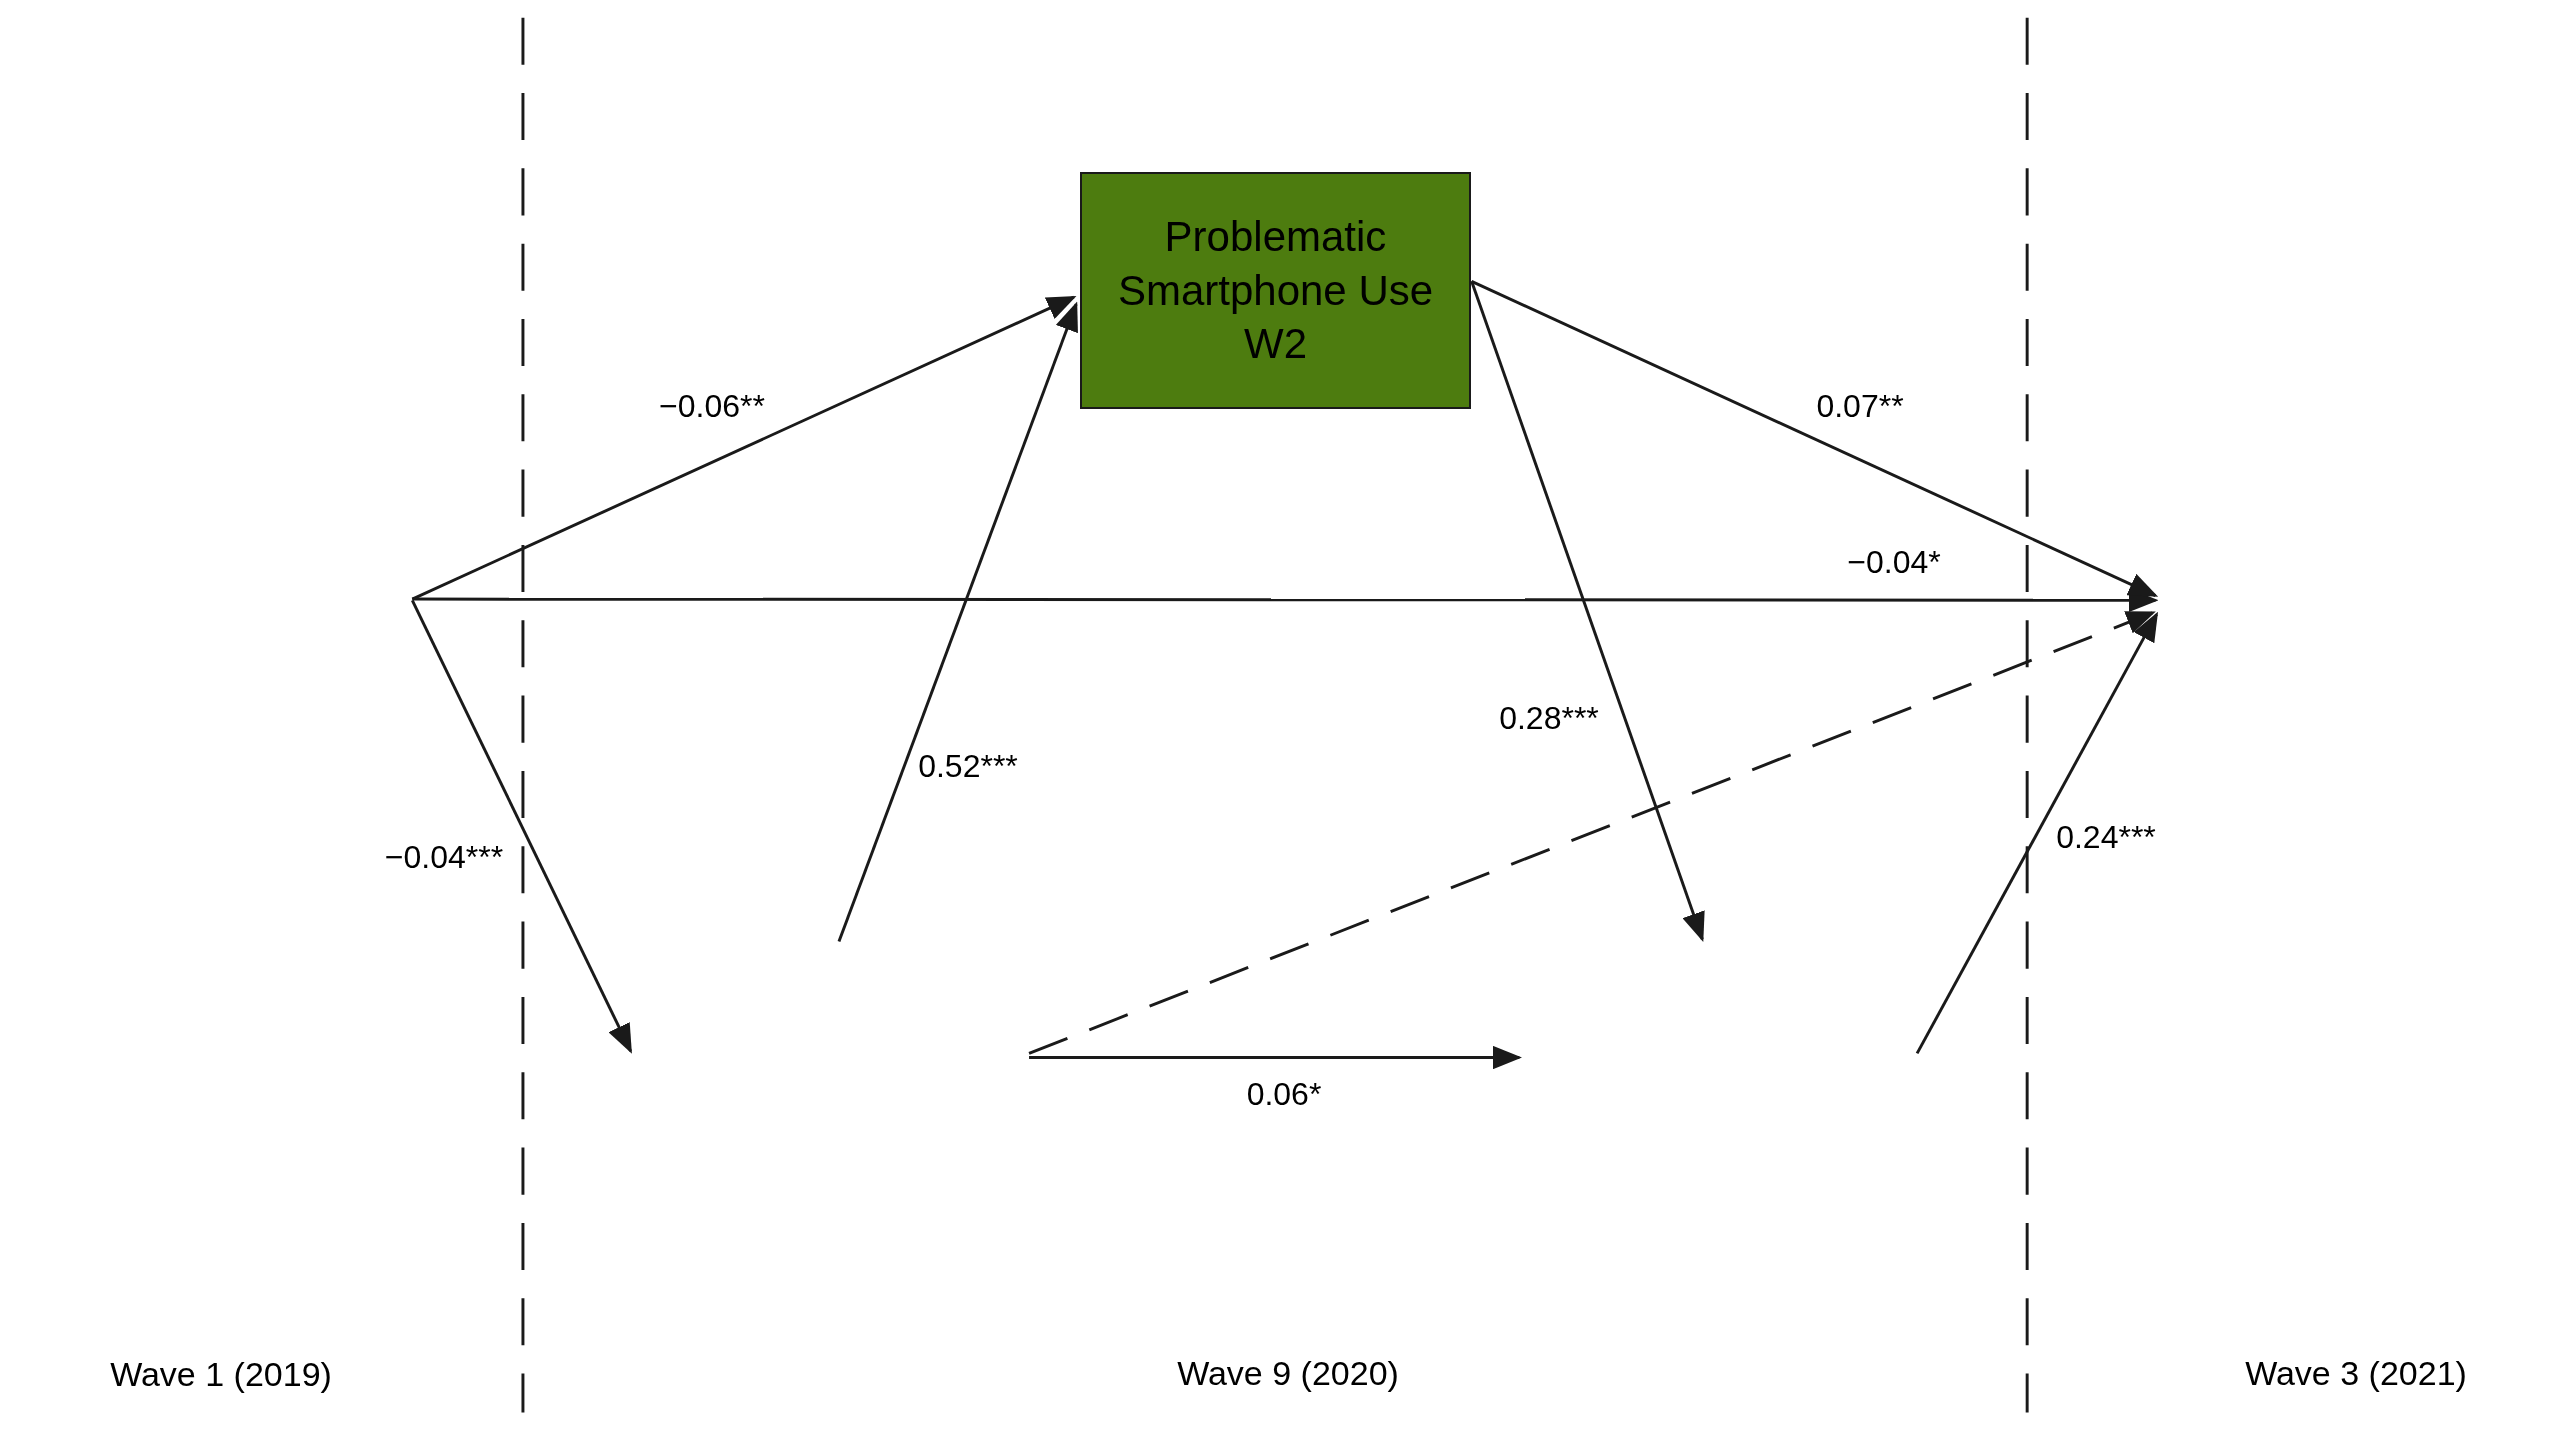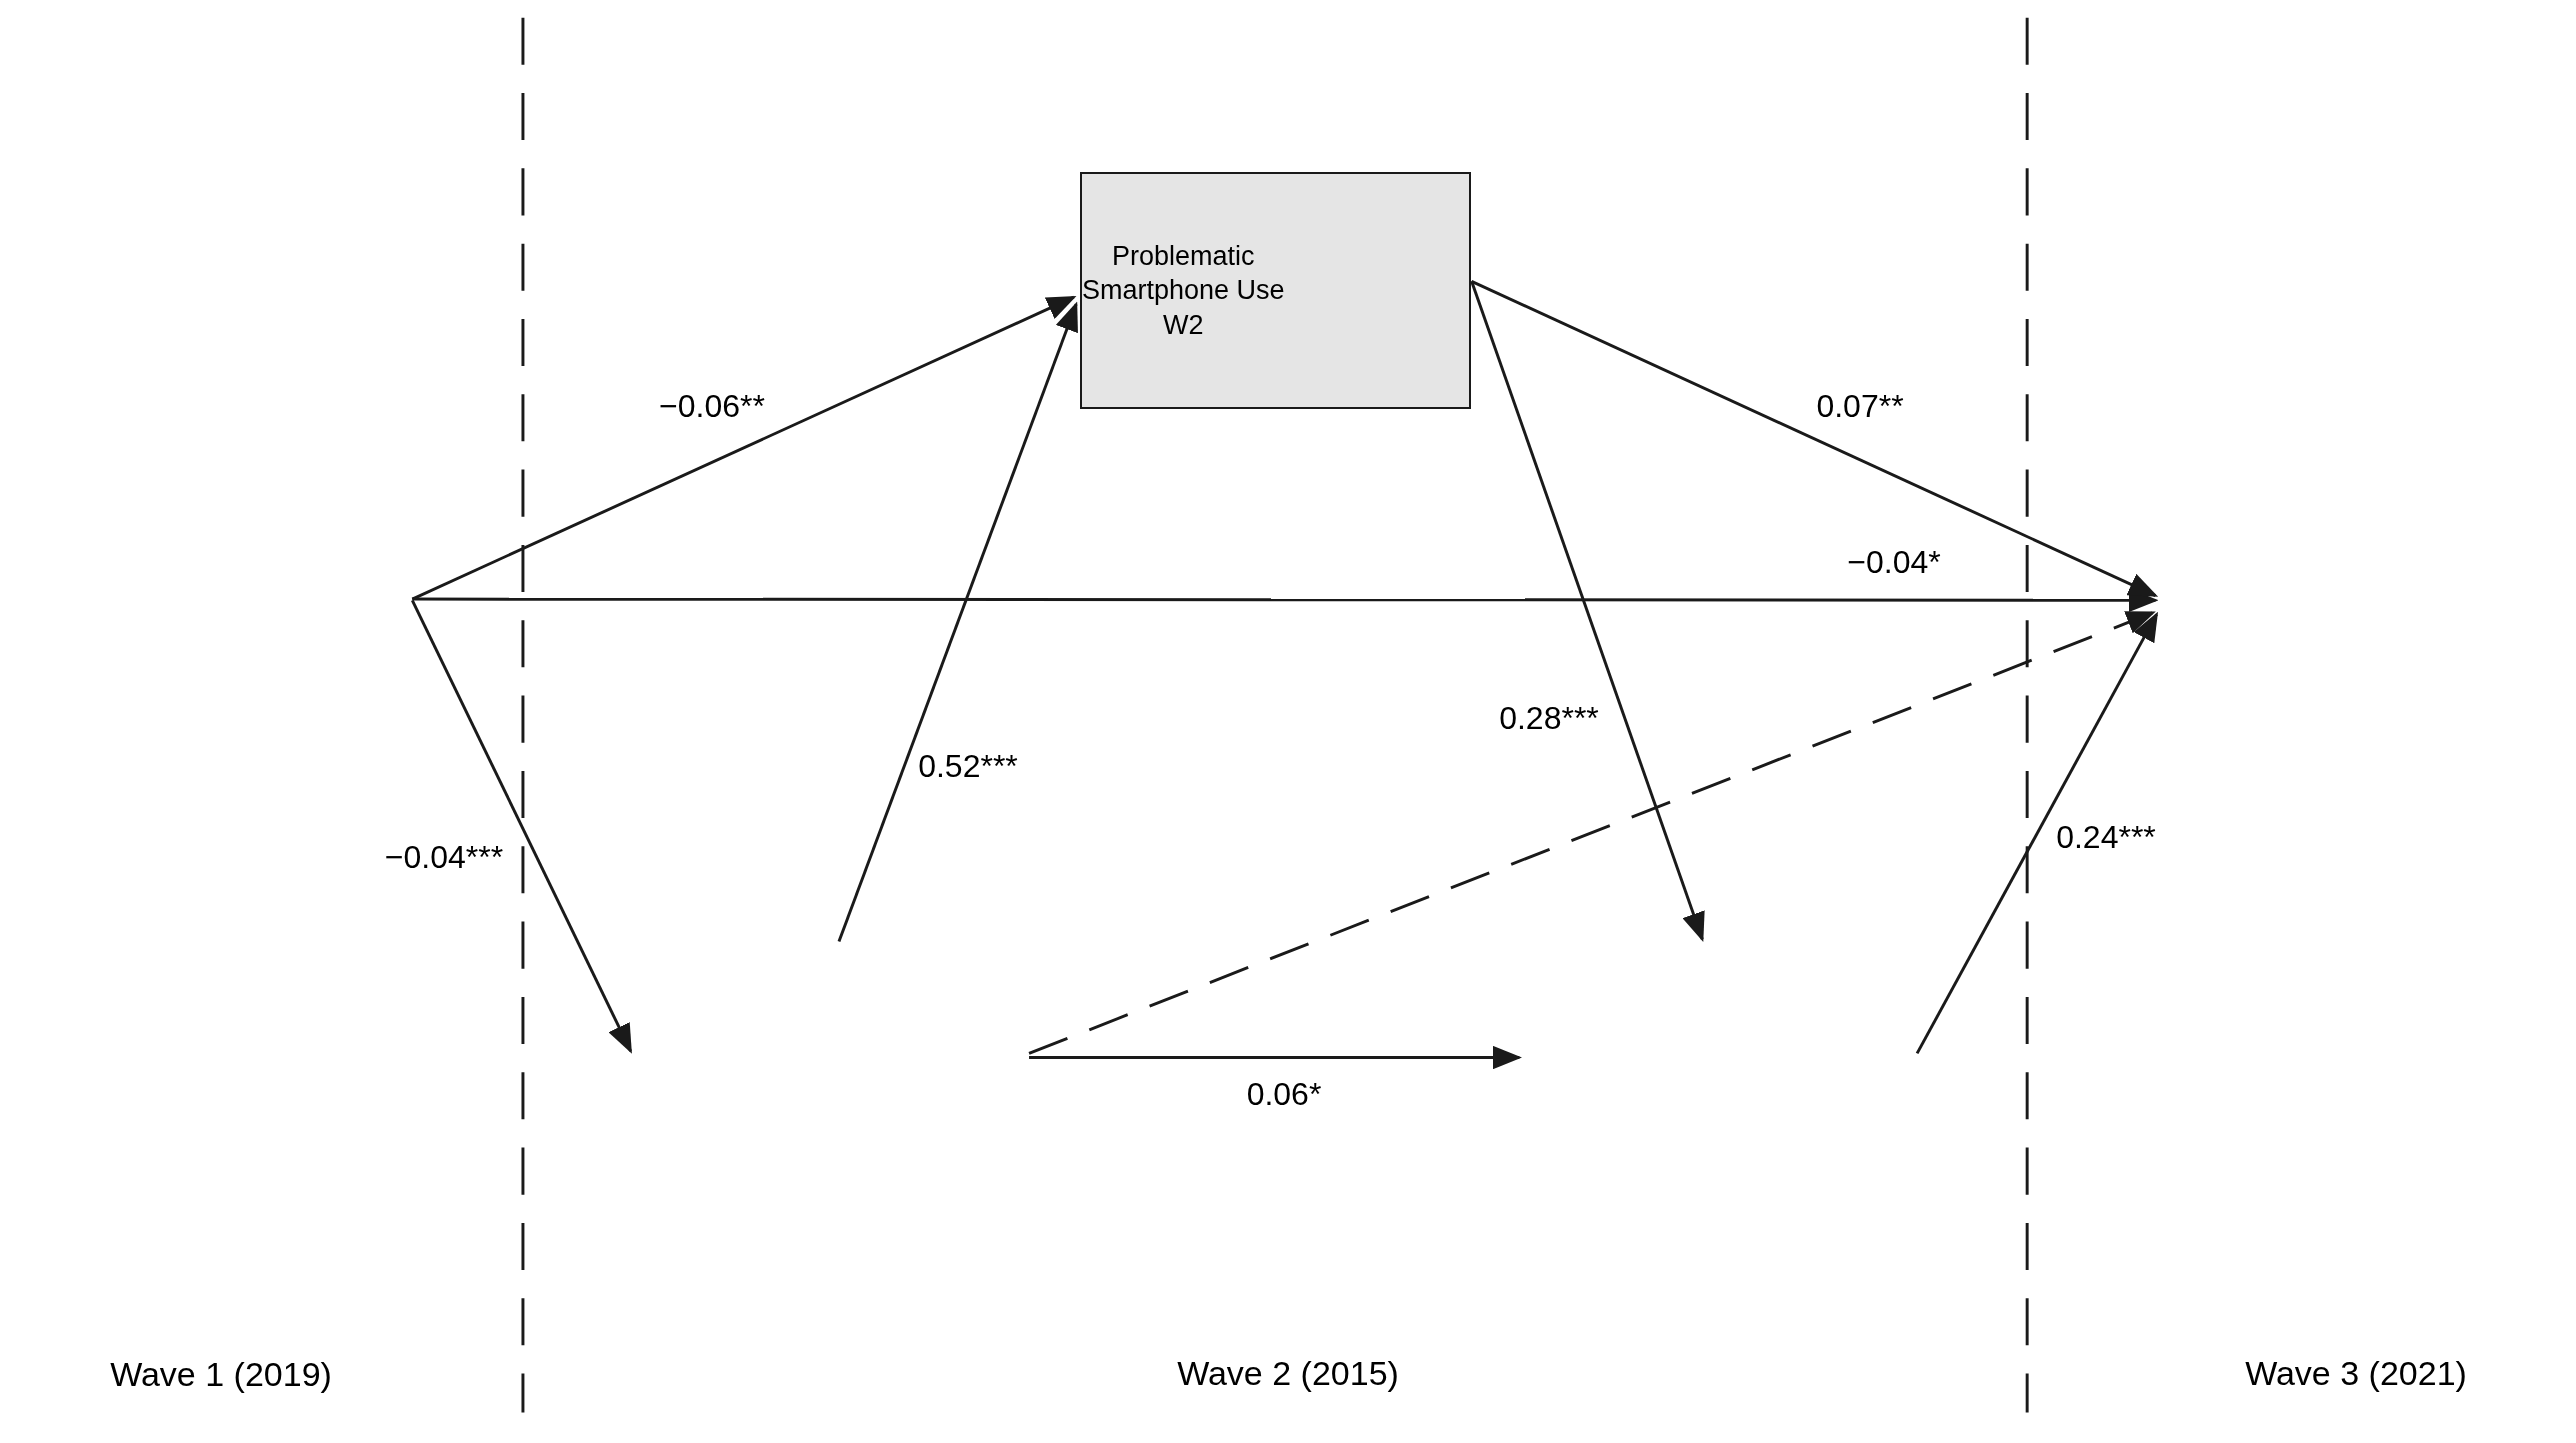--- a/index.html
+++ b/index.html
@@ -14,26 +14,26 @@
   }
   .layer {
     position: absolute;
     left: 0; top: 0;
     width: 2576px; height: 1443px;
   }
   .node {
     position: absolute;
     box-sizing: border-box;
     border: 2.9px solid #1a1a1a;
-    background: #e5e5e5;
+    background: #4d7c0f;
     display: flex;
     align-items: center;
-    justify-content: flex-start;
+    justify-content: center;
     text-align: center;
-    font-size: 27px;
+    font-size: 42px;
     line-height: 1.28;
     white-space: pre-line;
   }
   .edge-label {
     position: absolute;
     transform: translate(-50%, -50%);
     font-size: 32px;
     white-space: nowrap;
     background: transparent;
   }
@@ -91,18 +91,18 @@
   <div class="edge-label" style="left:1284px; top:1094px;">0.06*</div>
 
   <div class="edge-label" style="left:1860px; top:406px;">0.07**</div>
 
   <div class="edge-label" style="left:1549px; top:718px;">0.28***</div>
 
   <div class="edge-label" style="left:2106px; top:837px;">0.24***</div>
 
   <div class="wave-label" style="left:221px; top:1374px;">Wave 1 (2019)</div>
 
-  <div class="wave-label" style="left:1288px; top:1373px;">Wave 2 (2015)</div>
+  <div class="wave-label" style="left:1288px; top:1373px;">Wave 9 (2020)</div>
 
   <div class="wave-label" style="left:2356px; top:1373px;">Wave 3 (2021)</div>
 
 </div>
 
 
 </body></html>

